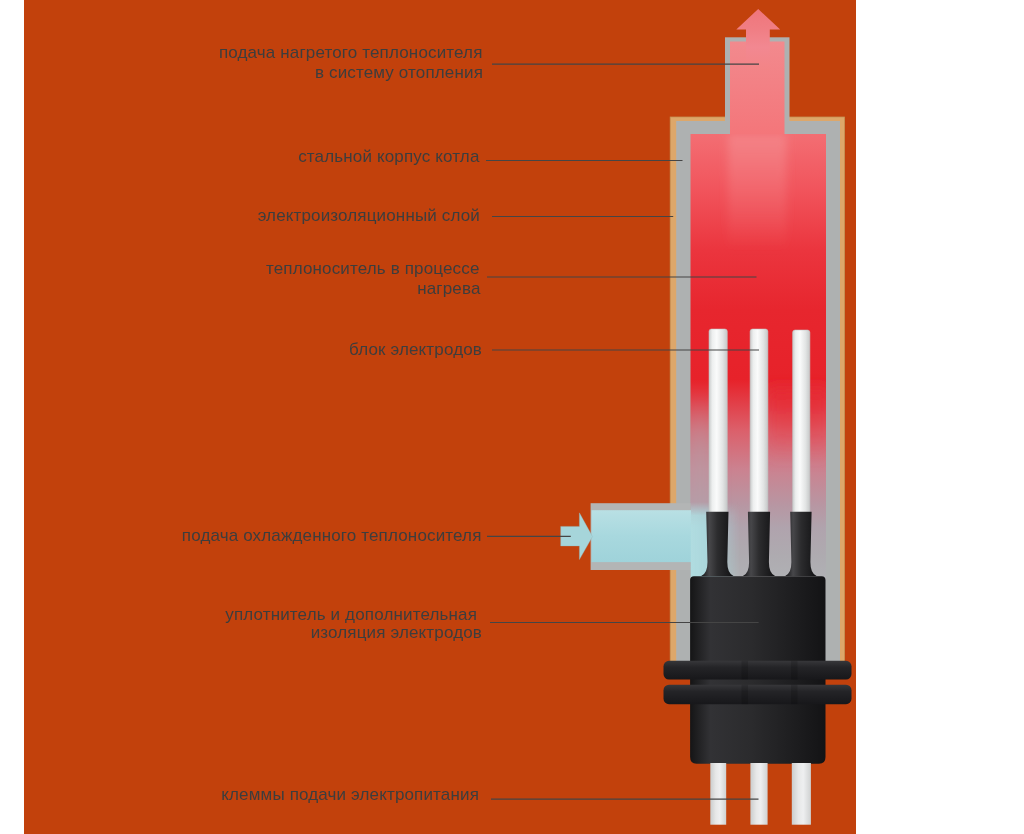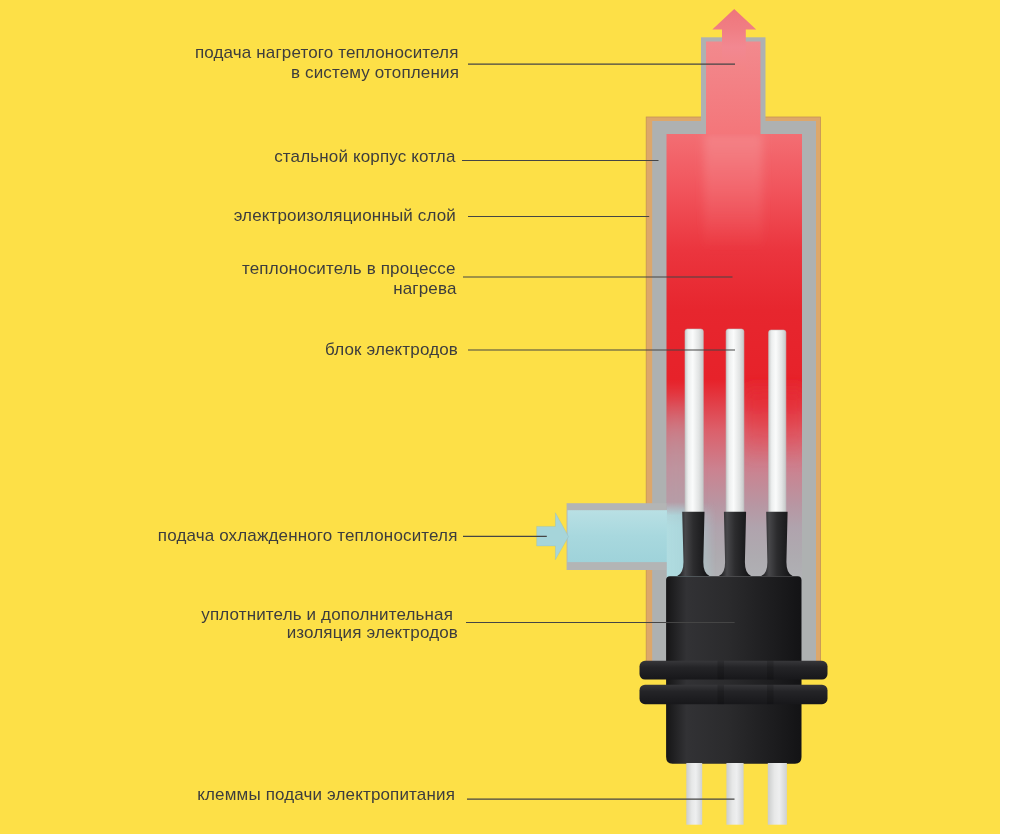--- a/index.html
+++ b/index.html
@@ -1,17 +1,17 @@
 <!DOCTYPE html>
 <html><head>
 <meta charset="utf-8">
 <style>
   html,body{margin:0;padding:0;background:#fff;}
-  #page{position:relative;width:1000px;height:834px;background:#fde047;overflow:hidden;
-        font-family:"Liberation Sans",sans-serif;}
+  #page{position:relative;width:832px;height:834px;background:#c2410c;overflow:hidden;
+        font-family:"Liberation Sans",sans-serif;margin-left:24px;}
   svg{position:absolute;left:0;top:0;}
 </style>
 </head>
 <body>
 <div id="page">
 <svg width="1024" height="834" viewBox="0 0 1024 834">
 <defs>
   <linearGradient id="gInt" x1="0" y1="134" x2="0" y2="662" gradientUnits="userSpaceOnUse">
     <stop offset="0" stop-color="#f36e73"></stop>
     <stop offset="0.106" stop-color="#f1545c"></stop>

